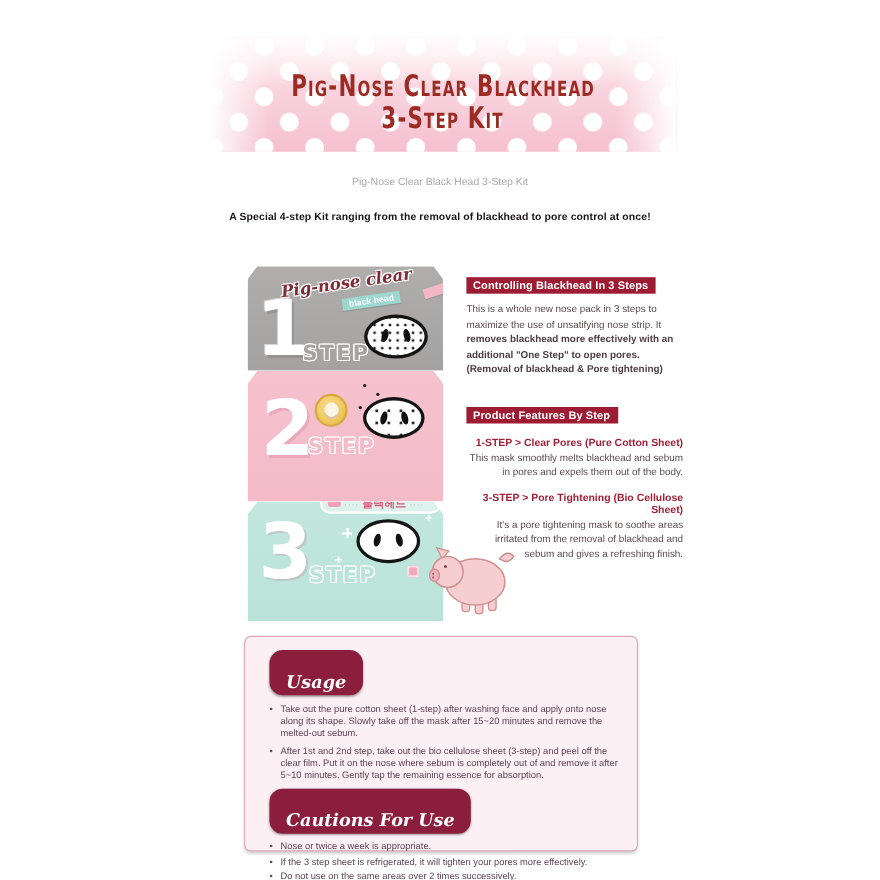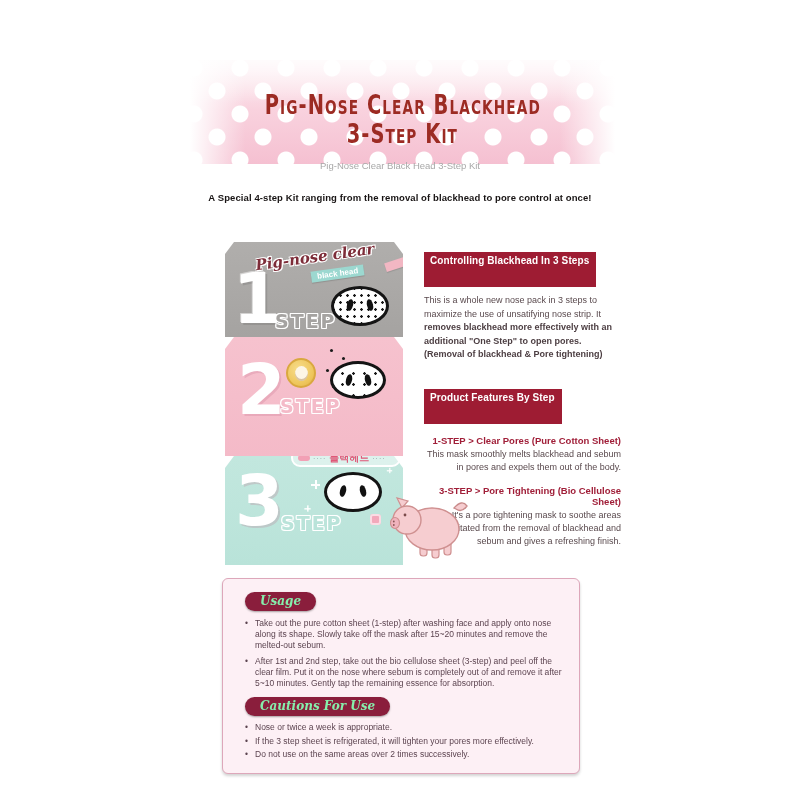--- a/index.html
+++ b/index.html
@@ -1,21 +1,21 @@
 <!DOCTYPE html>
 <html><head>
 <meta charset="utf-8">
 <style>
   * { margin:0; padding:0; box-sizing:border-box; }
   html,body { background:#fff; }
   .page { position:relative; width:800px; height:800px; background:#fff; overflow:hidden;
           font-family:"Liberation Sans", sans-serif; }
 
   
-  .banner { position:absolute; left:190px; top:60px; width:425px; height:104px;
+  .banner { position:absolute; left:190px; top:34px; width:425px; height:104px;
     background-image:
       radial-gradient(circle, #fff 8px, rgba(255,255,255,0) 9px),
       radial-gradient(circle, #fff 8px, rgba(255,255,255,0) 9px),
       linear-gradient(180deg, #fdf1f4 0%, #f9d2de 48%, #f5c0d1 100%);
     background-size:46px 46px, 46px 46px, 100% 100%;
     background-position:4px 8px, 27px 31px, 0 0; }
   .banner::after { content:""; position:absolute; inset:0;
     background:linear-gradient(90deg, #fff 0%, rgba(255,255,255,0) 13%, rgba(255,255,255,0) 87%, #fff 100%),
                linear-gradient(180deg, rgba(255,255,255,.75) 0%, rgba(255,255,255,0) 42%); }
   .banner-title { position:absolute; inset:0; z-index:2; display:flex; flex-direction:column;
@@ -92,35 +92,35 @@
   .sparkle::before { content:""; position:absolute; left:4px; top:0; width:1.5px; height:9px; background:#fff; }
   .sparkle::after  { content:""; position:absolute; left:0; top:4px; width:9px; height:1.5px; background:#fff; }
   .mini-chip { position:absolute; left:145px; top:58px; width:11px; height:11px; border-radius:3px;
     background:#f2a9bb; box-shadow:inset 0 0 0 2px rgba(255,255,255,.6); }
 
   .pig { position:absolute; left:390px; top:494px; z-index:5; }
 
   
   .info { position:absolute; left:424px; top:250px; width:197px; }
   .badge { display:inline-block; background:#9e1c33; color:#fff; font-weight:bold;
-    font-size:10px; padding:3px 7px 21px 6px; letter-spacing:.1px; }
+    font-size:10px; padding:3px 7px 1px 6px; letter-spacing:.1px; }
   .intro { margin-top:7px; font-size:9px; line-height:1.5; color:#5a4a4e; }
   .intro b { color:#4c3e42; }
   .features-badge-wrap { margin-top:25px; }
   .feature { margin-top:11px;text-align:right; }
   .feature-h { color:#a01e38; font-weight:bold; font-size:9.5px; margin-bottom:2px; }
   .feature-b { font-size:9px; line-height:1.45; color:#5a4a4e; }
 
   
   .pbox { position:absolute; left:222px; top:578px; width:358px; height:196px;
     background:#fdf0f5; border:1px solid #dda7ba; border-radius:6px;
     box-shadow:0 2px 3px rgba(0,0,0,.18); padding:12px 16px 8px 18px; }
-  .pill { display:inline-block; background:#8a1e3c; color:#86efac;
-    font-family:"DejaVu Serif", serif; font-style:italic; font-weight:bold; font-size:12px;
-    padding:2px 15px 3px; border-radius:12px; box-shadow:0 1px 2px rgba(0,0,0,.35);
+  .pill { display:inline-block; background:#8a1e3c; color:#ffffff;
+    font-family:"DejaVu Serif", serif; font-style:italic; font-weight:bold; font-size:16px;
+    padding:19px 15px 3px; border-radius:12px; box-shadow:0 1px 2px rgba(0,0,0,.35);
     margin-left:4px; }
   .plist { list-style:none; margin:7px 0 0 4px; }
   .plist li { position:relative; padding-left:10px; font-size:8.5px; line-height:1.3;
     color:#5c4450; margin-bottom:5px; }
   .plist li::before { content:"•"; position:absolute; left:0; top:0; }
   .cautions-wrap { margin-top:7px; }
   .plist.tight { margin-top:6px; }
   .plist.tight li { margin-bottom:2.5px; }
 </style>
 </head>

